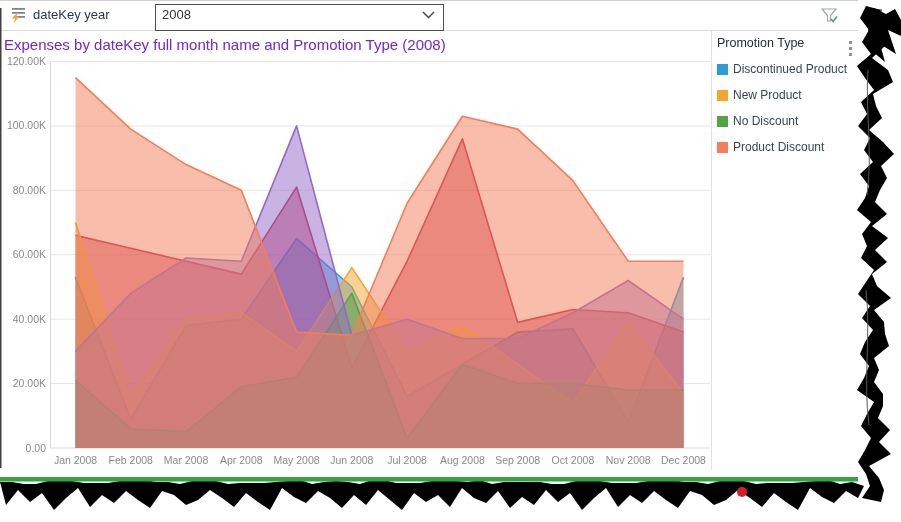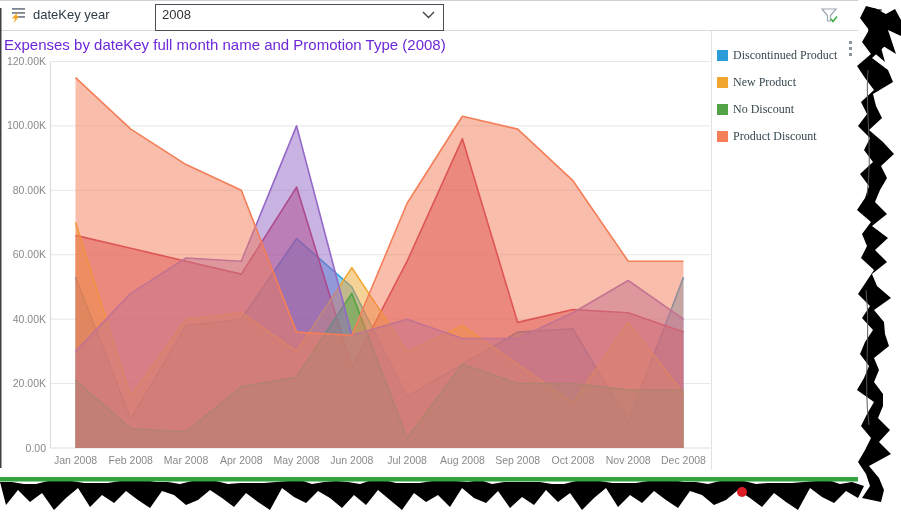--- a/index.html
+++ b/index.html
@@ -20,21 +20,21 @@
   .year-dropdown .chev{position:absolute;right:8px;top:6px;}
   .filter-icon{position:absolute;left:820px;top:6px;width:20px;height:20px;cursor:pointer;}
   .kebab{position:absolute;width:4px;cursor:pointer;}
   .kebab i{display:block;width:3px;height:3px;background:#8a949c;margin:0 0 3px 0;}
   .kebab.slicer-kebab{left:879px;top:9px;}
   .kebab.legend-kebab{left:849px;top:41px;}
   .chart-title{position:absolute;left:4px;top:36px;font-size:15px;color:#6d28d9;}
   #chart-svg{position:absolute;left:0;top:0;}
   .legend-panel{position:absolute;left:717px;top:36px;width:140px;}
   .legend-title{font-size:12.5px;color:#252e36;margin:0 0 12px 0;}
-  .legend-row{display:flex;align-items:center;margin:12px 0 5px 0;cursor:pointer;white-space:nowrap;font-family:Liberation Serif, serif;}
+  .legend-row{display:flex;align-items:center;margin:12px 0 5px 0;cursor:pointer;white-space:nowrap;}
   .legend-swatch{width:11px;height:11px;margin-right:5px;flex:0 0 auto;}
   .legend-label{font-size:12px;color:#37474f;}
   #tear-svg{position:absolute;left:0;top:0;pointer-events:none;}
   text{font-family:"Liberation Sans", sans-serif;}
   .tick-label{font-size:10.5px;fill:#8a8a8a;}
 </style>
 </head>
 <body>
 
 <svg id="chart-svg" width="901" height="522">
@@ -103,20 +103,21 @@
   <div class="kebab slicer-kebab">
       <i></i>
       <i></i>
       <i></i>
     </div>
 </div>
 
 <div class="chart-title">Expenses by dateKey full month name and Promotion Type (2008)</div>
 
 <div class="legend-panel">
+  <div class="legend-title">Promotion Type</div>
   <div id="legend-items">
       <div class="legend-row">
         <span class="legend-swatch" style="background: rgb(43, 156, 216);"></span>
         <span class="legend-label">Discontinued Product</span>
       </div>
       <div class="legend-row">
         <span class="legend-swatch" style="background: rgb(240, 166, 47);"></span>
         <span class="legend-label">New Product</span>
       </div>
       <div class="legend-row">

